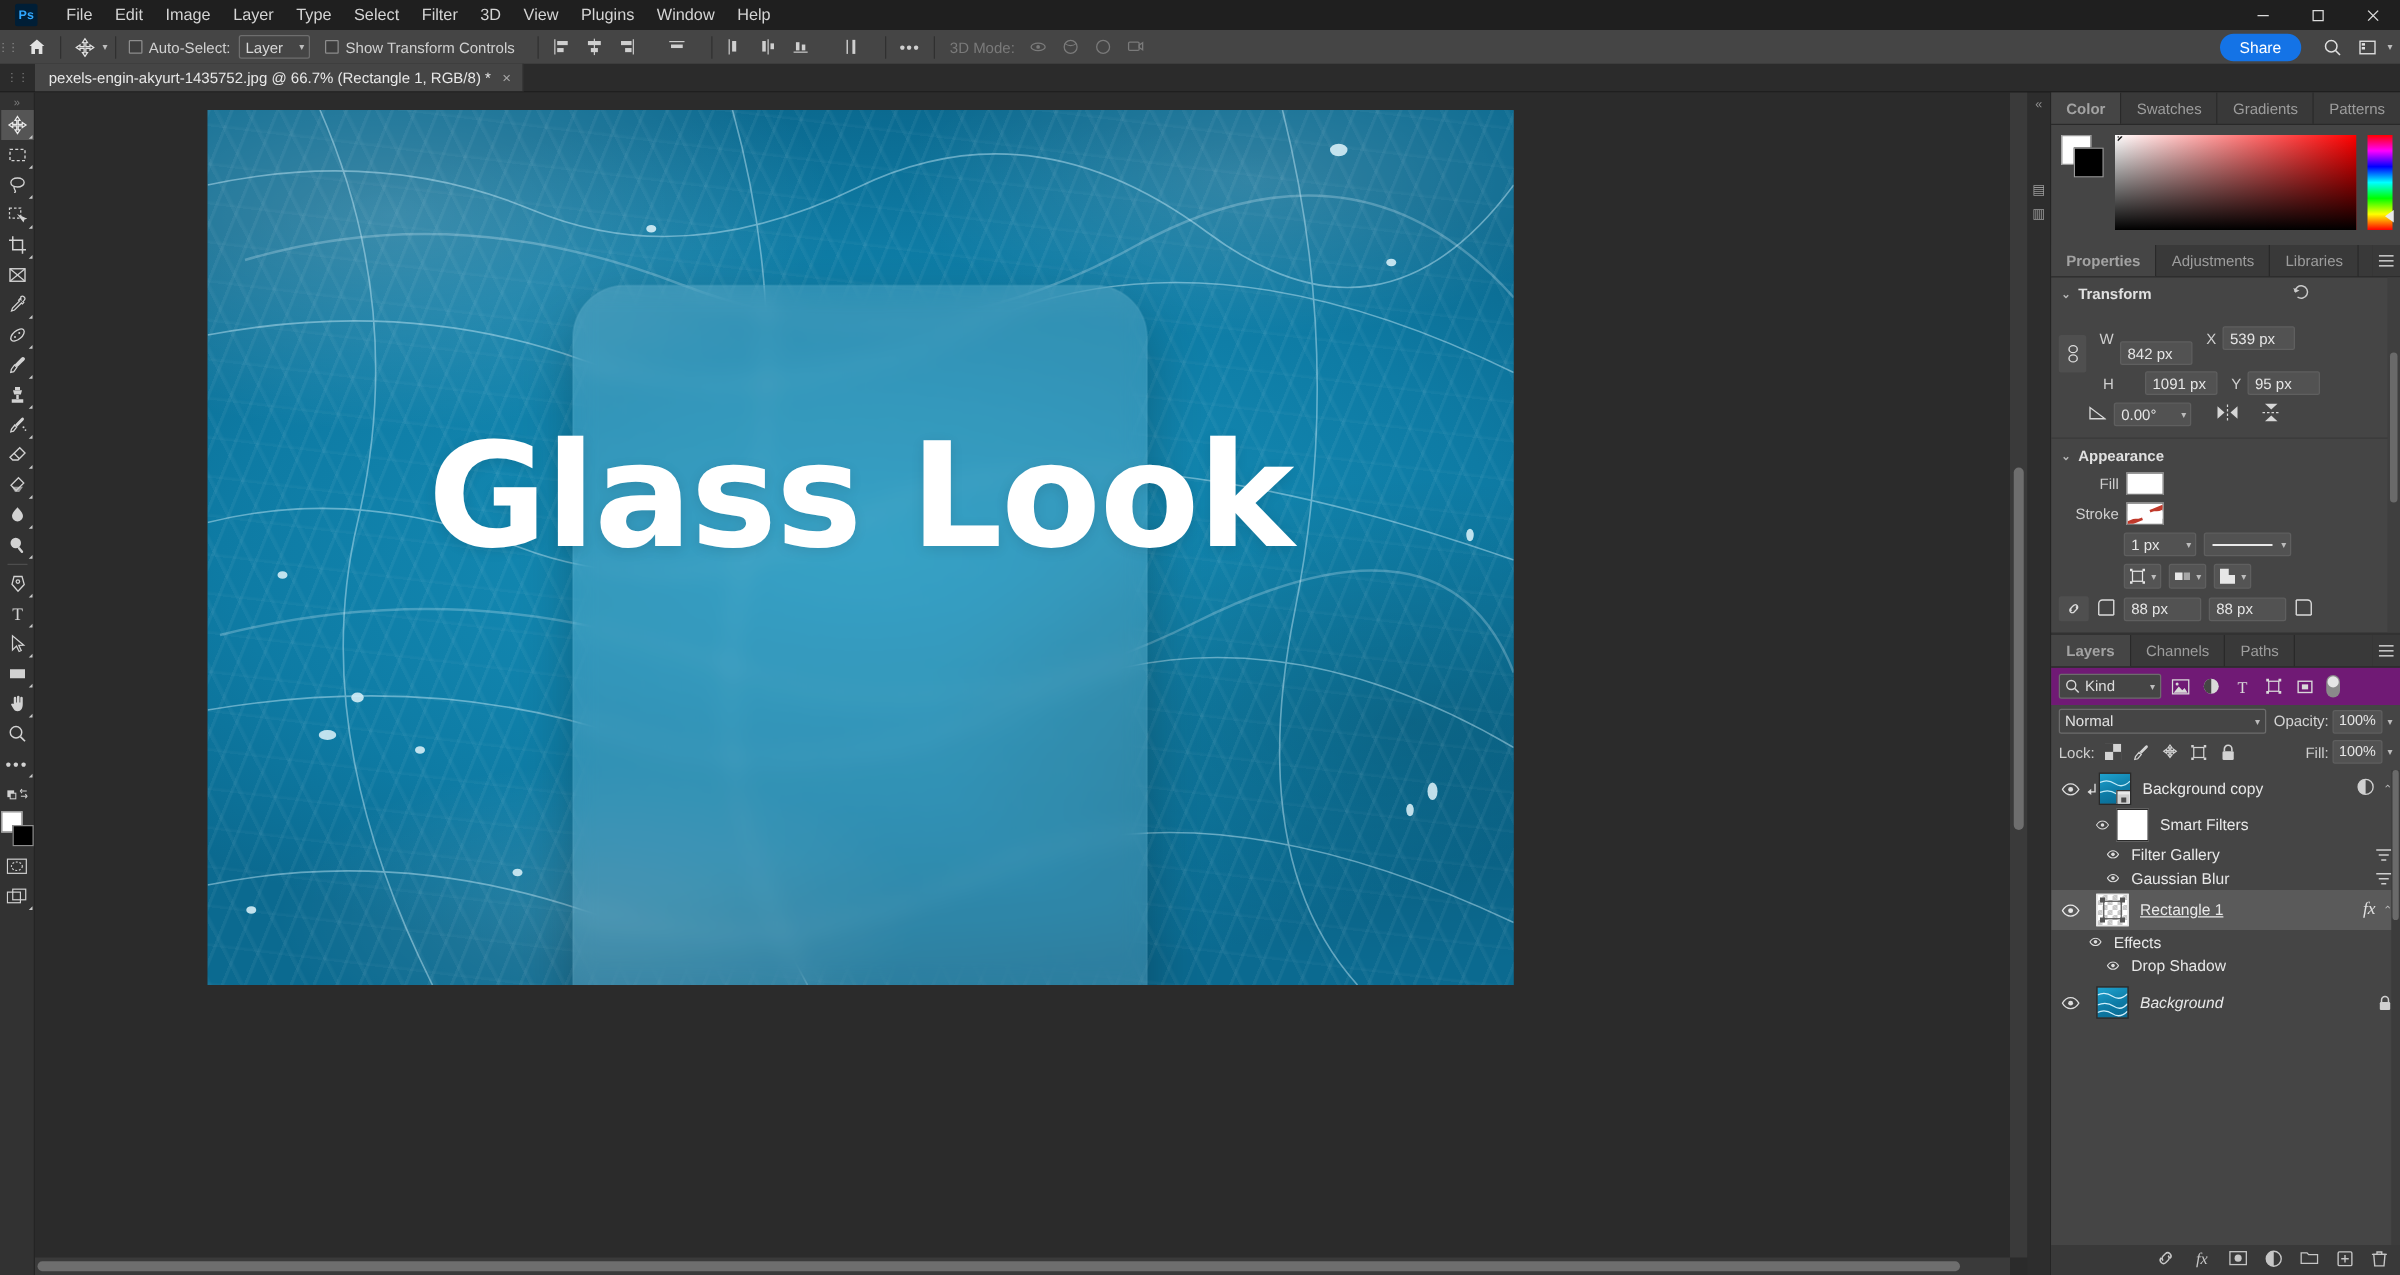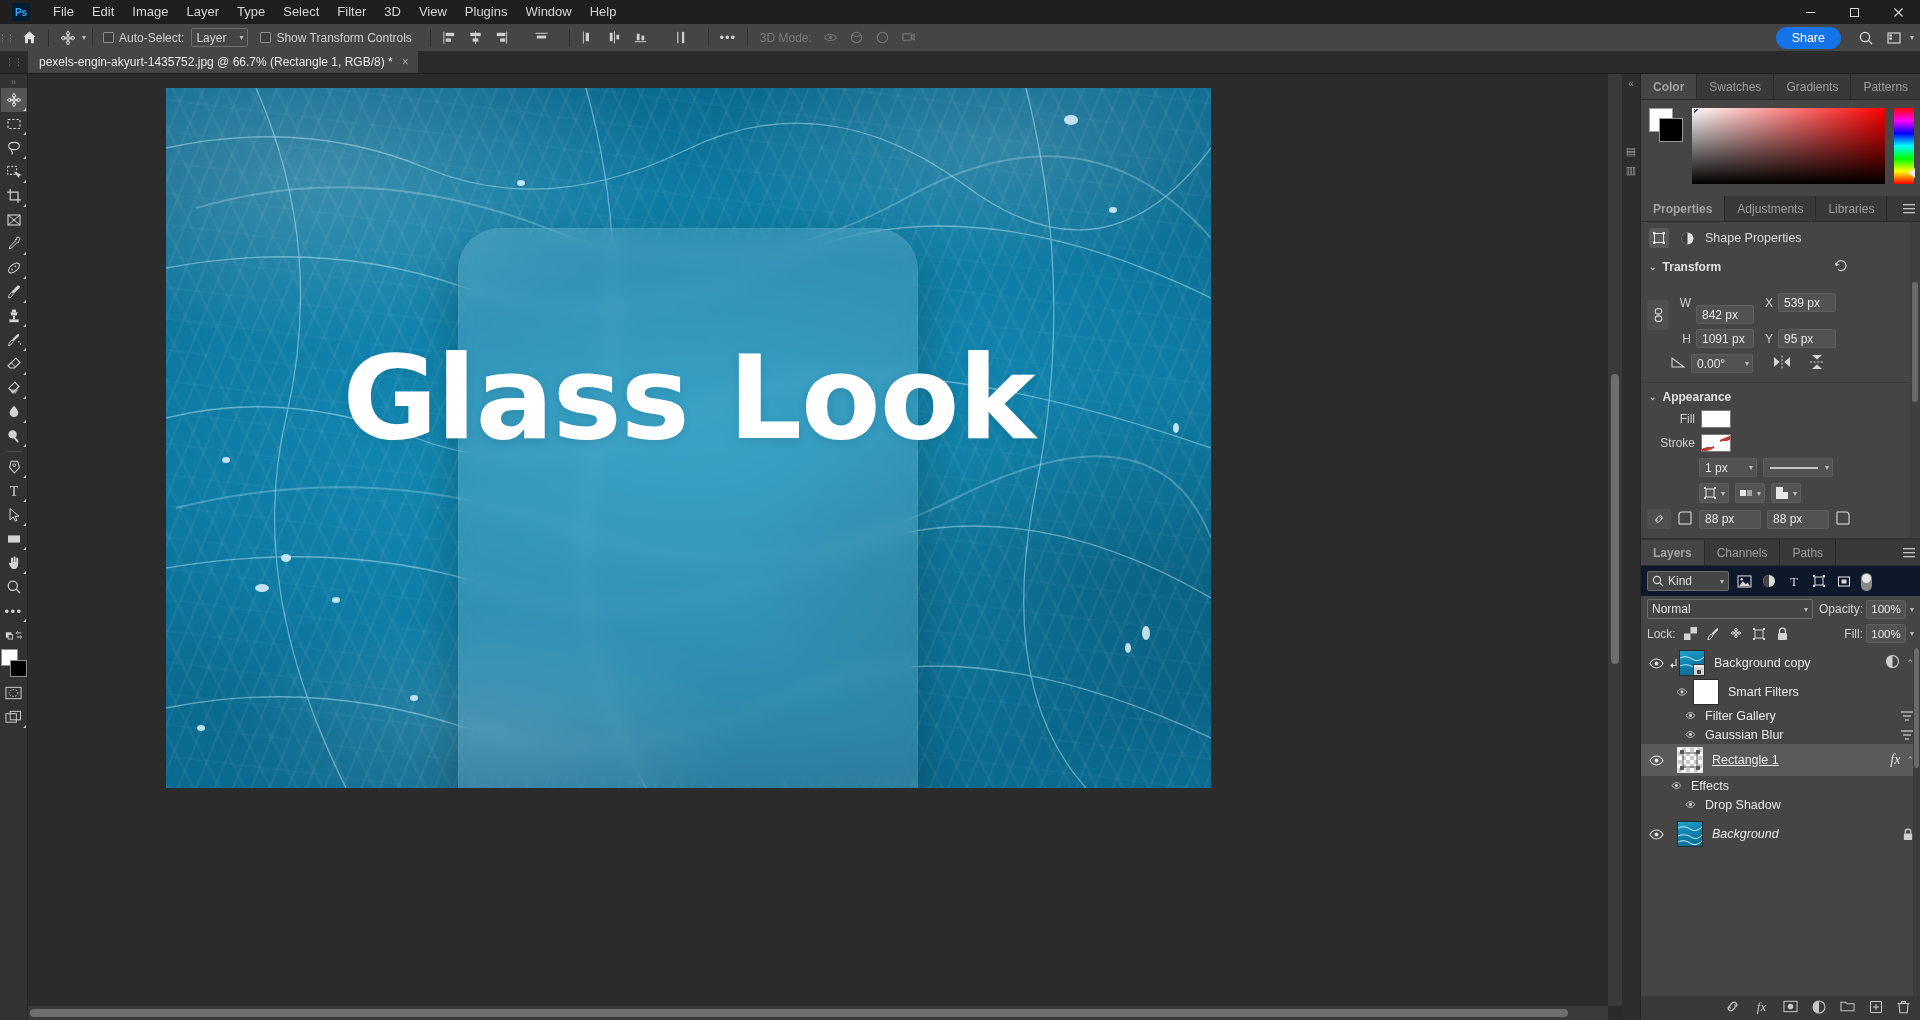--- a/index.html
+++ b/index.html
@@ -211,21 +211,21 @@
     font-size:12px; color:#e6e6e6;
   }
   .swatch-box { width:30px; height:18px; border:1px solid #777; }
   .icon-drop {
     height:20px; background:#545454; border:1px solid #5f5f5f; border-radius:2px;
     display:flex; align-items:center; gap:3px; padding:0 3px; color:#e0e0e0;
   }
   .divider { height:1px; background:#3a3a3a; margin:6px 0 2px 0; }
 
   
-  .layer-filter { display:flex; align-items:flex-end; gap:5px; padding:5px 6px; background:#0f172a; }
+  .layer-filter { display:flex; align-items:center; gap:5px; padding:5px 6px; background:#701a75; }
   .kind-select {
     height:20px; background:#454545; border:1px solid #6c6c6c; border-radius:2px;
     display:flex; align-items:center; gap:5px; padding:0 4px; font-size:12px; color:#ddd; width:82px;
     justify-content:space-between;
   }
   .kind-ic { display:flex; align-items:center; gap:4px; }
   .filt-ic { width:20px; height:20px; display:flex; align-items:center; justify-content:center; color:#d5d5d5; }
   .toggle-pill { width:11px; height:18px; border-radius:6px; background:#8a8a8a; position:relative; margin-left:2px;}
   .toggle-pill:after{content:"";position:absolute;left:1px;top:1px;width:9px;height:9px;border-radius:50%;background:#e5e5e5;}
 
@@ -709,38 +709,20 @@
           <div class="ptab-filler"></div>
           <div class="panel-menu">
             <svg width="12" height="10" viewBox="0 0 12 10">
                 <rect y="0" width="12" height="1.3" fill="#c2c2c2"></rect>
                 <rect y="4" width="12" height="1.3" fill="#c2c2c2"></rect>
                 <rect y="8" width="12" height="1.3" fill="#c2c2c2"></rect>
               </svg>
           </div>
         </div>
         <div class="panel" style="padding-bottom:6px;position:relative;">
-          <div class="prop-header">
-            <div class="prop-icon-btn sel">
-              <svg width="14" height="14" viewBox="0 0 14 14">
-                  <rect x="2.5" y="2.5" width="9" height="9" fill="none" stroke="#e3e3e3" stroke-width="1"></rect>
-                  <rect x="1" y="1" width="2.4" height="2.4" fill="#e3e3e3"></rect>
-                  <rect x="10.6" y="1" width="2.4" height="2.4" fill="#e3e3e3"></rect>
-                  <rect x="1" y="10.6" width="2.4" height="2.4" fill="#e3e3e3"></rect>
-                  <rect x="10.6" y="10.6" width="2.4" height="2.4" fill="#e3e3e3"></rect>
-                </svg>
-            </div>
-            <div class="prop-icon-btn">
-              <svg width="15" height="15" viewBox="0 0 15 15">
-                  <circle cx="7.5" cy="7.5" r="6" fill="#e3e3e3"></circle>
-                  <path d="M7.5 1.5a6 6 0 0 0 0 12z" fill="#3f3f3f"></path>
-                </svg>
-            </div>
-            <span style="font-size:12.5px;color:#dcdcdc;">Shape Properties</span>
-          </div>
 
           <div class="section-title">
             <span class="caret">⌄</span>
             <span>Transform</span>
             <span style="margin-left:auto;margin-right:64px;color:#cbcbcb;">
               <svg width="14" height="13" viewBox="0 0 14 13">
                   <path d="M2 6.5A5 5 0 1 1 4 10.6" fill="none" stroke="#cbcbcb" stroke-width="1.2"></path>
                   <path d="M0.6 3.4 2.2 7.2 5.6 5.4z" fill="#cbcbcb"></path>
                 </svg>
             </span>
@@ -755,21 +737,21 @@
             </div>
             <div style="display:flex;flex-direction:column;gap:5px;flex:1 1 auto;">
               <div style="display:flex;align-items:center;gap:5px;">
                 <span class="flabel" style="width:14px;">W</span>
                 <div class="finput" style="width:58px;margin-top:24px;">842 px</div>
                 <span class="flabel" style="width:14px;">X</span>
                 <div class="finput" style="width:58px;">539 px</div>
               </div>
               <div style="display:flex;align-items:center;gap:5px;">
                 <span class="flabel" style="width:14px;">H</span>
-                <div class="finput" style="width:58px;">1091 px</div>
+                <div class="finput" style="width:58px;margin-left:20px;">1091 px</div>
                 <span class="flabel" style="width:14px;">Y</span>
                 <div class="finput" style="width:58px;">95 px</div>
               </div>
             </div>
           </div>
 
           <div class="frow" style="padding-left:30px;">
             <span>
               <svg width="14" height="12" viewBox="0 0 14 12">
                   <path d="M1 11 13 11 1 2z" fill="none" stroke="#d6d6d6" stroke-width="1.1"></path>

